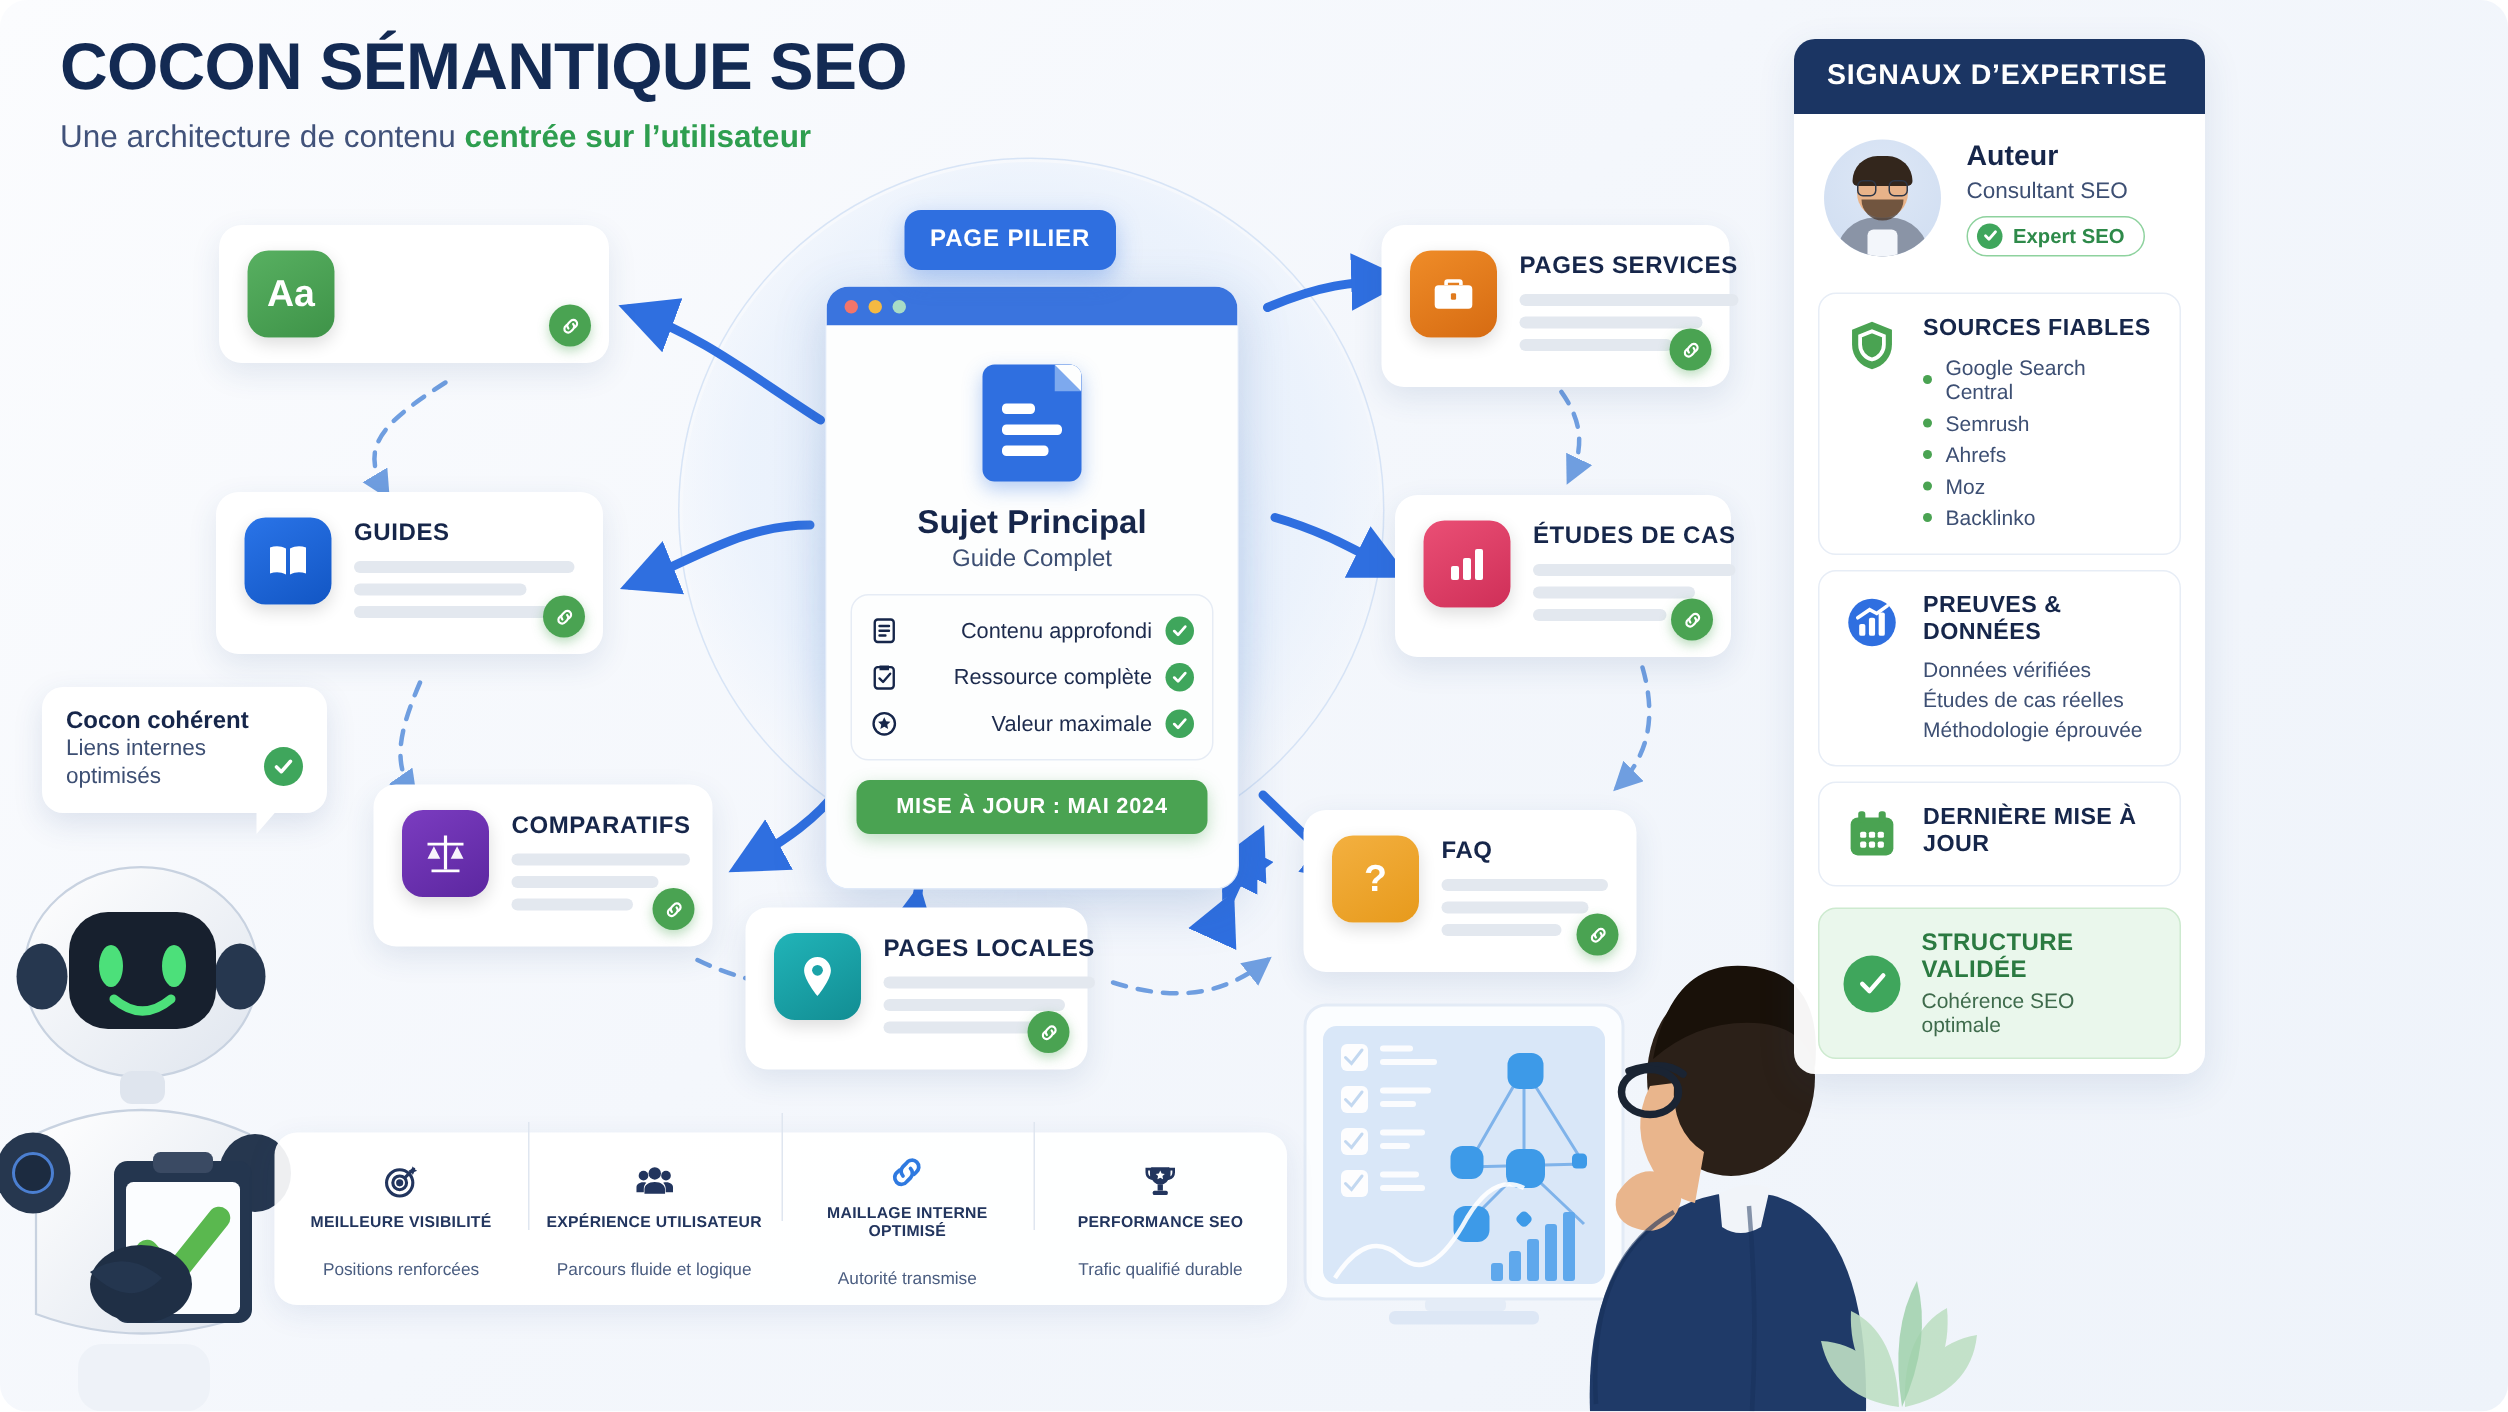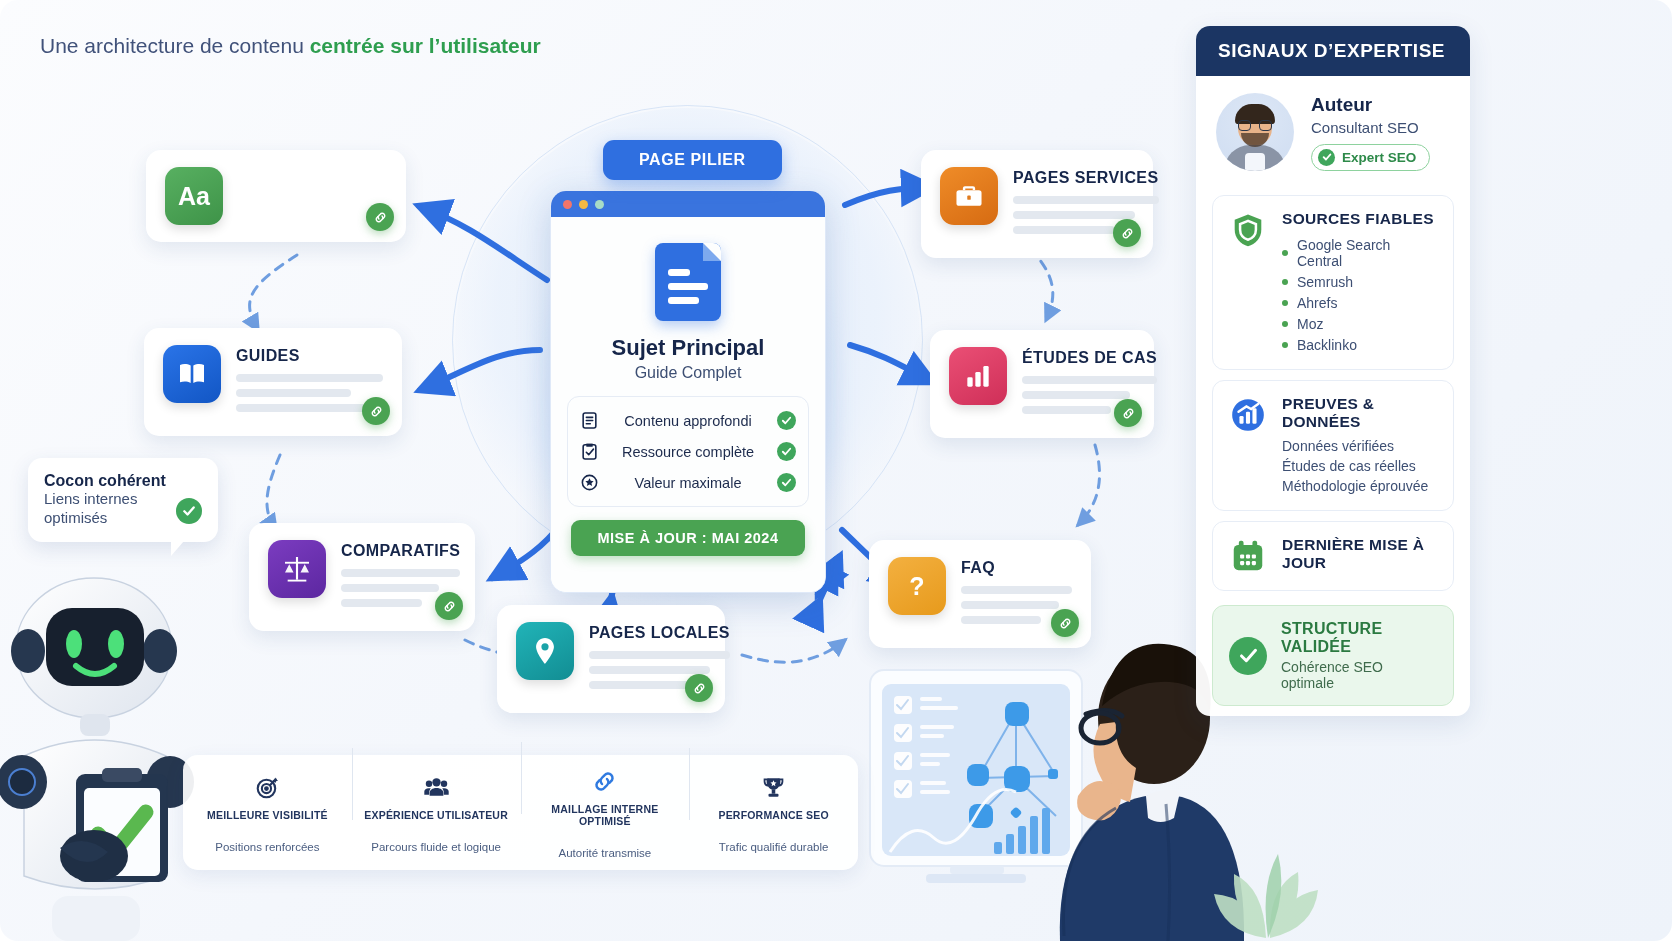--- a/index.html
+++ b/index.html
@@ -35,21 +35,21 @@
   .halo-ring {
     position:absolute; left:452px; top:105px; width:471px; height:471px;
     border-radius:50%; border:1.5px solid rgba(190,211,240,.55);
   }
 
   
   .pillar-wrap { position:absolute; left:545px; top:140px; width:286px; }
   .pillar-badge {
     position:absolute; left:58px; top:0; z-index:5;
     background:#2f6fe0; color:#fff; font-weight:800; font-size:16px;
-    letter-spacing:.6px; padding:11px 36px; border-radius:11px;
+    letter-spacing:.6px; padding:11px 17px; border-radius:11px;
     box-shadow: 0 6px 16px rgba(47,111,224,.35);
     white-space:nowrap;
   }
   .pillar-glow {
     position:absolute; left:-10px; top:40px; width:306px; height:420px;
     border-radius:26px;
     background: radial-gradient(ellipse at center, rgba(140,195,255,.55) 0%, rgba(180,215,255,.25) 55%, rgba(255,255,255,0) 75%);
     filter: blur(6px);
   }
   .browser {
@@ -70,21 +70,21 @@
   .doc-icon::after{ content:""; position:absolute; right:0; top:0; border-width:0 18px 18px 0; border-style:solid; border-color:#7da9ee #fdfefe; border-top-right-radius:8px;}
   .doc-line { position:absolute; left:13px; height:7px; border-radius:3px; background:#fff; }
   .doc-line.l1 { top:26px; width:22px; }
   .doc-line.l2 { top:40px; width:40px; }
   .doc-line.l3 { top:54px; width:31px; }
   .pillar-title { font-size:22px; font-weight:800; color:#16264a; }
   .pillar-sub { font-size:16px; color:#3d4f73; margin-top:3px; }
   .feat-box { margin-top:14px; border:1px solid #e6ecf5; border-radius:12px; padding:8px 10px; }
   .feat { display:flex; align-items:center; gap:9px; padding:6px 2px; }
   .feat-ic { width:19px; height:19px; flex:0 0 19px; color:#16264a; }
-  .feat-tx { flex:1; text-align:center; font-size:14.5px; color:#1d2b4d; }
+  .feat-tx { flex:1; text-align:right; font-size:14.5px; color:#1d2b4d; }
   .check {
     width:19px; height:19px; border-radius:50%; background:#3fa65c;
     display:flex; align-items:center; justify-content:center; flex:0 0 19px;
   }
   .check svg { width:11px; height:11px; }
   .update-btn {
     margin:13px 4px 20px; background:#4aa352; color:#fff; font-weight:800;
     font-size:14.5px; letter-spacing:.5px; padding:10px 6px; border-radius:9px;
     box-shadow:0 4px 11px rgba(74,163,82,.35);
   }
@@ -210,20 +210,21 @@
 
   
   .arrows { position:absolute; left:0; top:0; width:1672px; height:941px; pointer-events:none; }
 </style>
 </head>
 <body>
 
 <div id="stage">
 
   <div class="header">
+    <div class="title">COCON SÉMANTIQUE SEO</div>
     <div class="subtitle">
       <span>Une architecture de contenu </span><span class="hl">centrée sur l’utilisateur</span>
     </div>
   </div>
 
   <div class="halo"></div>
   <div class="halo-ring"></div>
 
   <svg class="arrows" viewBox="0 0 1672 941">
     <defs>

